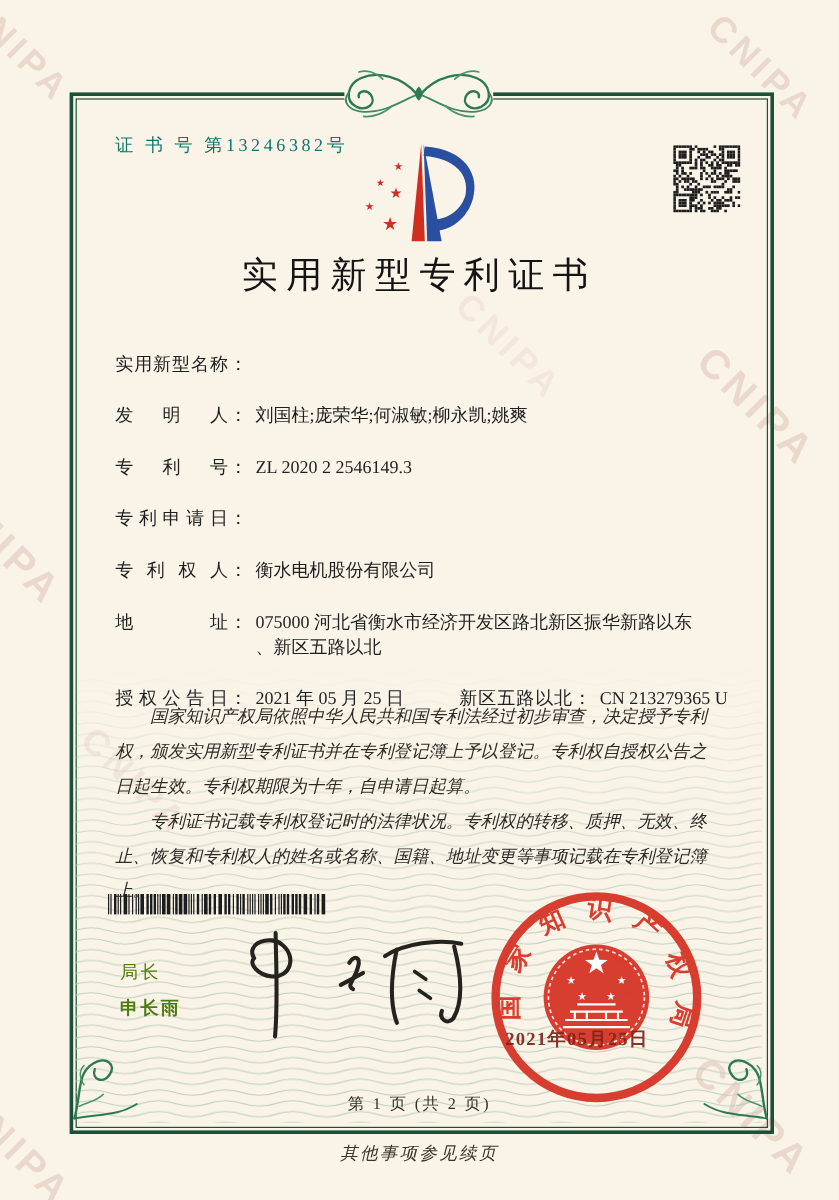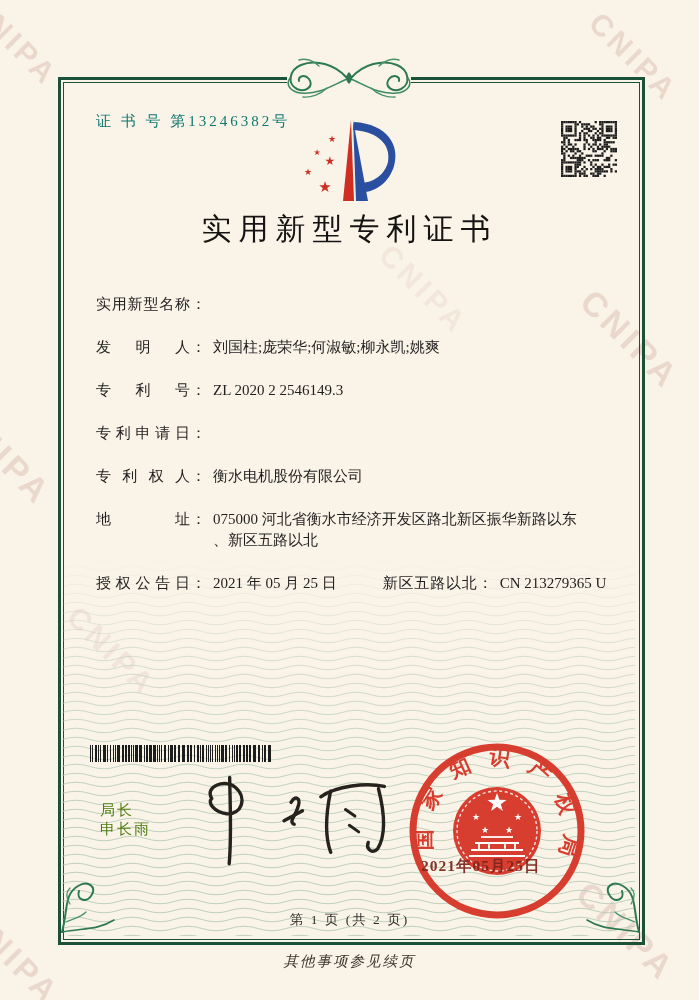--- a/index.html
+++ b/index.html
@@ -53,21 +53,21 @@
   .pair{display:flex;}
   .pair.right{margin-left:46px;}
   .paras{
     position:absolute;left:96px;top:584px;width:506px;
     font-size:14.5px;line-height:29px;color:#2e2a25;font-style:italic;
   }
   .paras p{margin:0;text-indent:2em;}
   .barcode{position:absolute;left:90px;top:745px;width:190px;height:17px;font-size:0;}
   .barcode i{display:inline-block;height:17px;background:#1c1c1c;}
   .signer{position:absolute;left:100px;top:801px;font-size:15px;letter-spacing:2px;color:#4d7c0f;}
-  .signer .name{}
+  .signer .name{margin-top:11px;font-weight:bold;}
   .sig{position:absolute;left:196px;top:766px;transform:rotate(-3deg);}
   .seal{position:absolute;left:407px;top:741px;opacity:.95;}
   .seal-date{
     position:absolute;left:421px;top:856px;font-size:15.5px;font-weight:bold;
     color:#7c241a;letter-spacing:1px;opacity:.92;
   }
   .page-no{position:absolute;left:0;right:0;top:911px;text-align:center;font-size:13.5px;color:#33302b;letter-spacing:2px;}
   .foot-note{position:absolute;left:0;right:0;top:952px;text-align:center;font-size:14.5px;font-style:italic;color:#3a342c;letter-spacing:2px;}
 </style>
 </head>
@@ -491,20 +491,24 @@
         <span>2021 年 05 月 25 日</span>
       </span>
       <span class="pair right">
         <span class="flabel">新区五路以北</span>
           <span class="fcolon">：</span>
         <span>CN 213279365 U</span>
       </span>
     </div>
   </div>
 
+  <div class="paras">
+    <p>国家知识产权局依照中华人民共和国专利法经过初步审查，决定授予专利权，颁发实用新型专利证书并在专利登记簿上予以登记。专利权自授权公告之日起生效。专利权期限为十年，自申请日起算。</p>
+    <p>专利证书记载专利权登记时的法律状况。专利权的转移、质押、无效、终止、恢复和专利权人的姓名或名称、国籍、地址变更等事项记载在专利登记簿上。</p>
+  </div>
 
   <div class="barcode"><i style="width: 1px; margin-right: 1px;"></i><i style="width: 1px; margin-right: 2px;"></i><i style="width: 2px; margin-right: 1px;"></i><i style="width: 1px; margin-right: 1px;"></i><i style="width: 1px; margin-right: 2px;"></i><i style="width: 3px; margin-right: 1px;"></i><i style="width: 1px; margin-right: 2px;"></i><i style="width: 1px; margin-right: 2px;"></i><i style="width: 1px; margin-right: 1px;"></i><i style="width: 1px; margin-right: 1px;"></i><i style="width: 3px; margin-right: 2px;"></i><i style="width: 2px; margin-right: 1px;"></i><i style="width: 2px; margin-right: 1px;"></i><i style="width: 2px; margin-right: 1px;"></i><i style="width: 1px; margin-right: 1px;"></i><i style="width: 1px; margin-right: 1px;"></i><i style="width: 3px; margin-right: 1px;"></i><i style="width: 3px; margin-right: 2px;"></i><i style="width: 1px; margin-right: 1px;"></i><i style="width: 2px; margin-right: 1px;"></i><i style="width: 3px; margin-right: 1px;"></i><i style="width: 3px; margin-right: 1px;"></i><i style="width: 1px; margin-right: 1px;"></i><i style="width: 1px; margin-right: 1px;"></i><i style="width: 1px; margin-right: 2px;"></i><i style="width: 2px; margin-right: 2px;"></i><i style="width: 1px; margin-right: 1px;"></i><i style="width: 3px; margin-right: 1px;"></i><i style="width: 2px; margin-right: 2px;"></i><i style="width: 2px; margin-right: 2px;"></i><i style="width: 3px; margin-right: 2px;"></i><i style="width: 2px; margin-right: 1px;"></i><i style="width: 2px; margin-right: 2px;"></i><i style="width: 1px; margin-right: 2px;"></i><i style="width: 2px; margin-right: 1px;"></i><i style="width: 1px; margin-right: 1px;"></i><i style="width: 2px; margin-right: 2px;"></i><i style="width: 1px; margin-right: 1px;"></i><i style="width: 1px; margin-right: 1px;"></i><i style="width: 1px; margin-right: 1px;"></i><i style="width: 1px; margin-right: 2px;"></i><i style="width: 1px; margin-right: 1px;"></i><i style="width: 1px; margin-right: 1px;"></i><i style="width: 1px; margin-right: 1px;"></i><i style="width: 3px; margin-right: 1px;"></i><i style="width: 2px; margin-right: 2px;"></i><i style="width: 1px; margin-right: 2px;"></i><i style="width: 1px; margin-right: 1px;"></i><i style="width: 1px; margin-right: 1px;"></i><i style="width: 2px; margin-right: 1px;"></i><i style="width: 2px; margin-right: 2px;"></i><i style="width: 2px; margin-right: 1px;"></i><i style="width: 2px; margin-right: 1px;"></i><i style="width: 2px; margin-right: 2px;"></i><i style="width: 3px; margin-right: 2px;"></i><i style="width: 2px; margin-right: 2px;"></i><i style="width: 1px; margin-right: 1px;"></i><i style="width: 2px; margin-right: 2px;"></i><i style="width: 3px; margin-right: 1px;"></i></div>
 
   <div class="signer">
     <div>局长</div>
     <div class="name">申长雨</div>
   </div>
 
   <svg class="sig" width="205" height="108" viewBox="0 0 205 108">
     <g fill="none" stroke="#26221e" stroke-width="3.4" stroke-linecap="round" stroke-linejoin="round">

